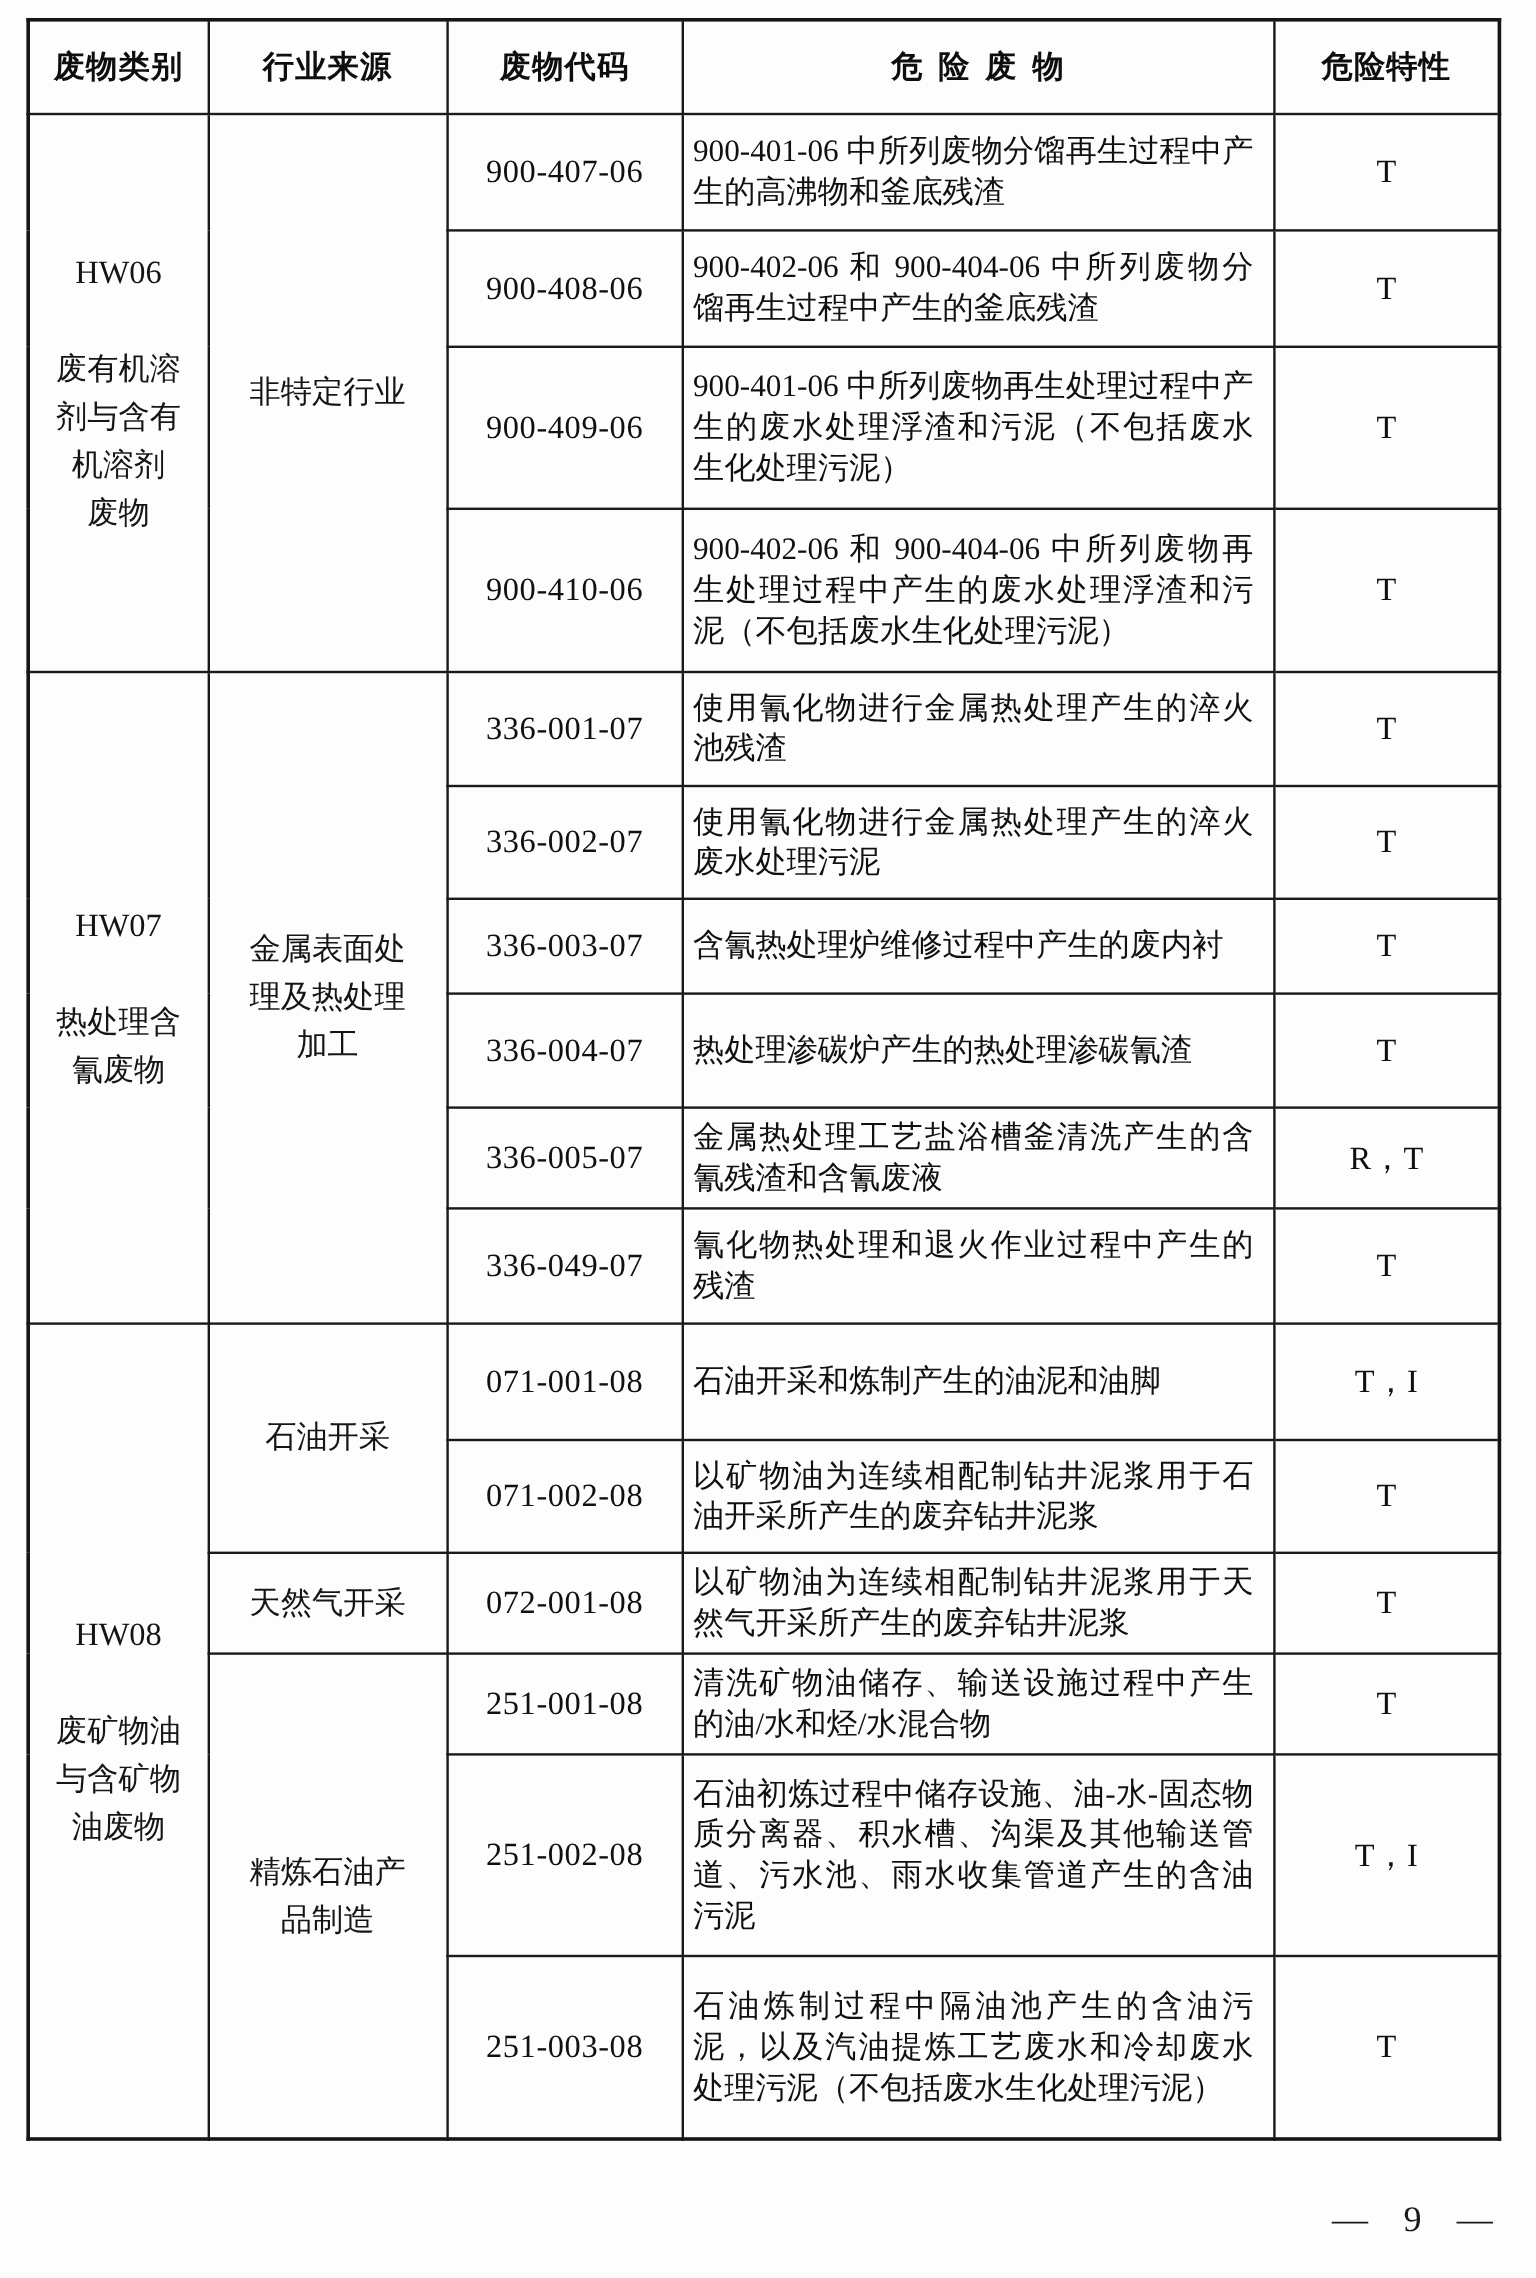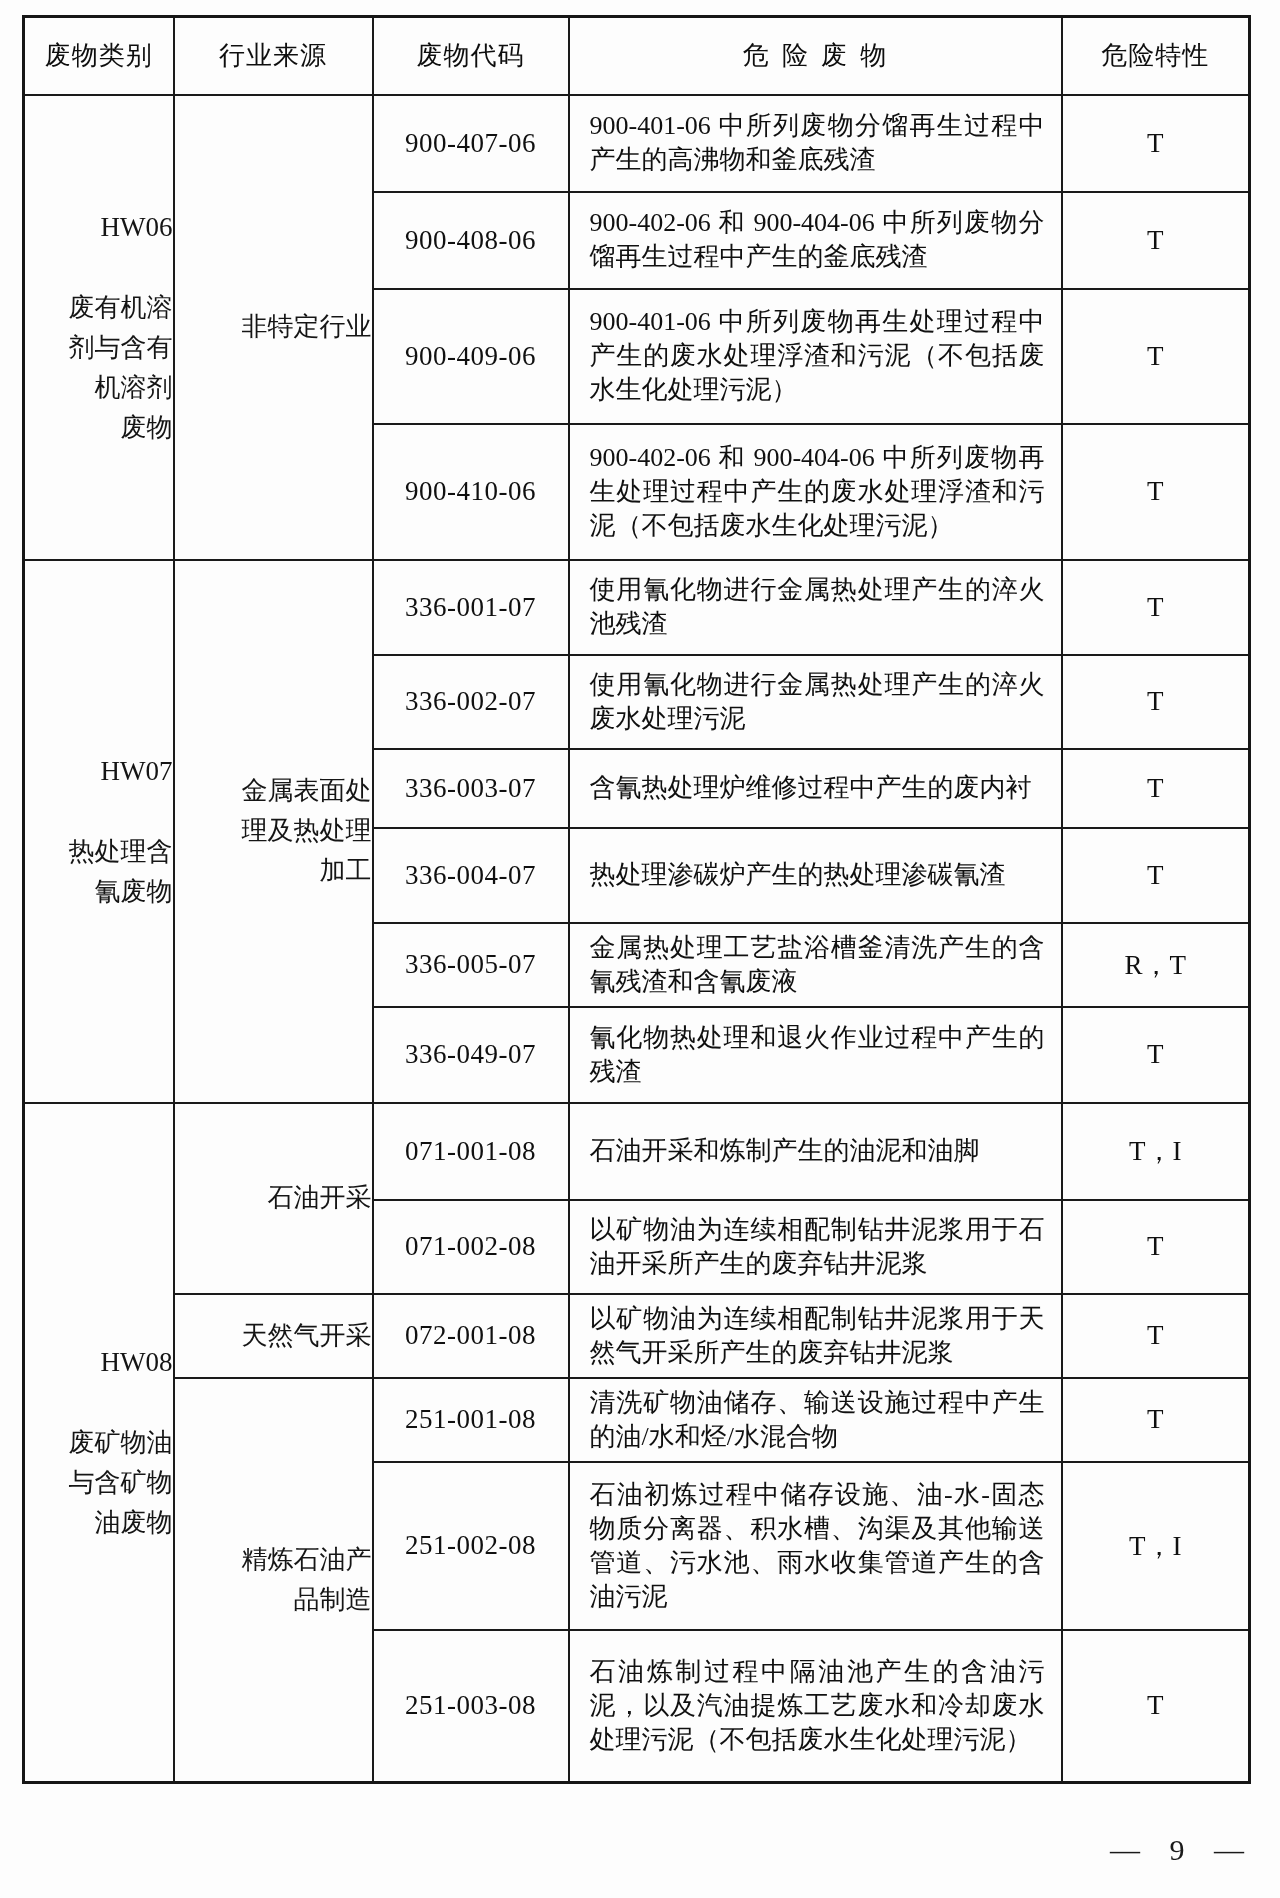--- a/index.html
+++ b/index.html
@@ -22,48 +22,48 @@
     border:3px solid #161616;
   }
   .waste-table th,.waste-table td{
     border:2px solid #1a1a1a;
     vertical-align:middle;
     padding:0;
     overflow:hidden;
   }
   .waste-table th{
     font-family:"Liberation Sans","DejaVu Sans",sans-serif;
-    font-weight:400;
+    font-weight:700;
     font-size:26px;
     text-align:center;
     letter-spacing:1px;
     word-spacing:4px;
     color:#0e0e0e;
   }
   td.cat,td.ind{
-    text-align:right;
+    text-align:center;
     font-size:26px;
     line-height:40px;
     white-space:pre-line;
     color:#151515;
   }
   .cat-code{font-size:27px;line-height:42px;}
   .cat-name{font-size:26px;line-height:40px;white-space:pre-line;}
   td.code{
     text-align:center;
     font-size:27px;
     letter-spacing:0.5px;
     color:#101010;
     border-radius:11px;
   }
   td.desc{
     font-size:26px;
     line-height:34px;
     text-align:justify;
-    padding:7px 16px 7px 20px;
+    padding:7px 16px 7px 8px;
     color:#101010;
   }
   td.trait{
     text-align:center;
     font-size:27px;
     color:#101010;
   }
   .footer-page{
     position:absolute;
     top:1832px;

